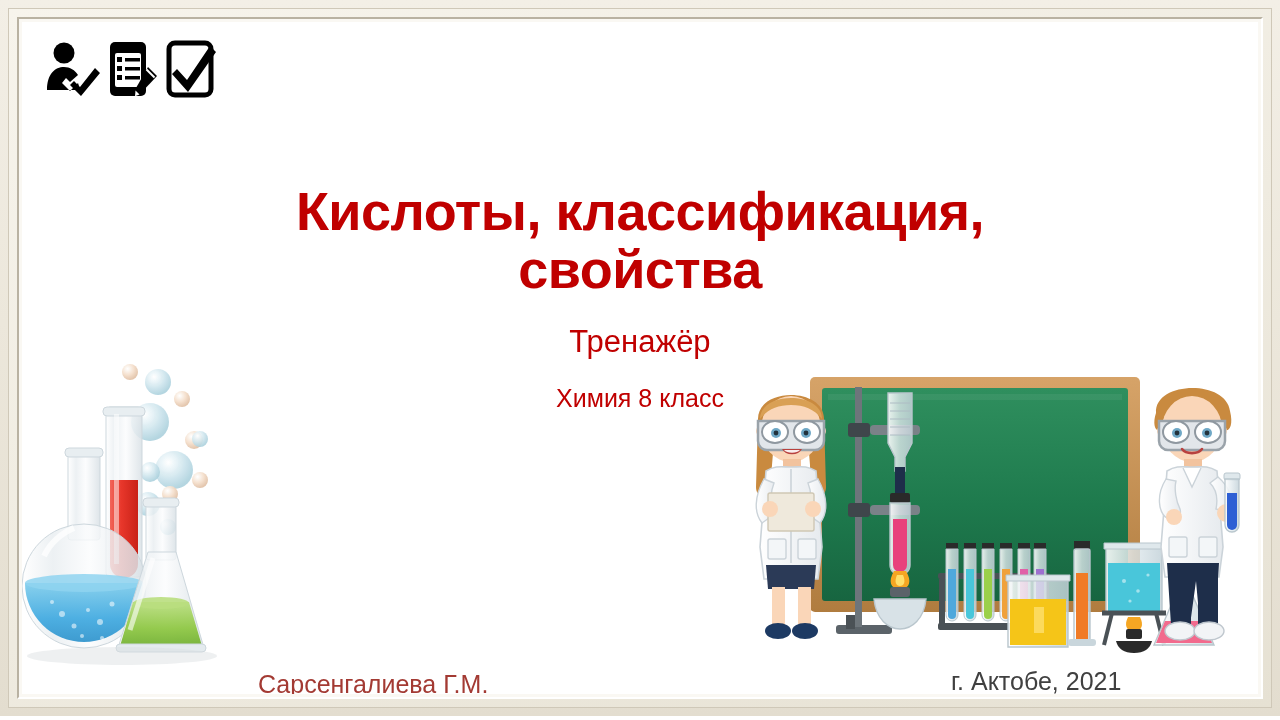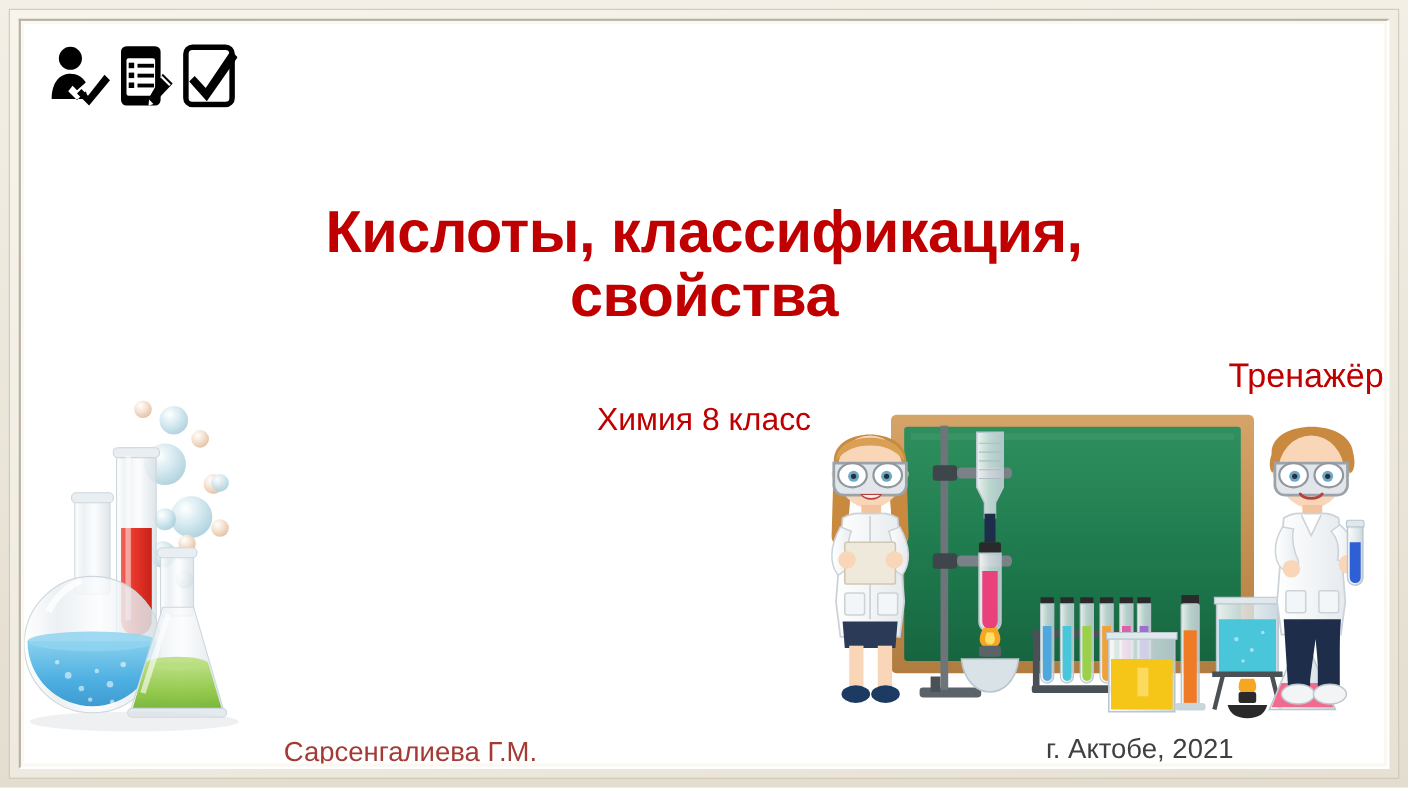--- a/index.html
+++ b/index.html
@@ -22,22 +22,22 @@
           background:#ffffff;overflow:hidden;}
 
   
   .icon-row{position:absolute;left:22px;top:18px;display:flex;gap:8px;align-items:flex-end;}
   .icon-row svg{display:block;}
 
   
   .textblock{position:absolute;left:0;right:0;top:160px;text-align:center;z-index:5;}
   .title{color:#C00000;font-weight:bold;font-size:54px;line-height:1.08;
          letter-spacing:-0.5px;margin:0 auto;max-width:940px;}
-  .subtitle{color:#C00000;font-size:31px;margin-top:26px;line-height:1.1;text-align:right;}
-  .subtitle2{color:#C00000;font-size:29px;margin-top:8px;line-height:1.1;}
+  .subtitle{color:#C00000;font-size:31px;margin-top:26px;line-height:1.1;}
+  .subtitle2{color:#C00000;font-size:25px;margin-top:26px;line-height:1.1;}
 
   
   .author{position:absolute;left:236px;top:648px;color:#A33A33;font-size:25px;z-index:6;}
   .place{position:absolute;left:905px;top:645px;color:#404040;font-size:25px;z-index:6;margin-left:24px;}
 
   
   .art-left{position:absolute;left:0px;top:330px;width:250px;height:320px;z-index:2;}
   .art-right{position:absolute;left:720px;top:345px;width:540px;height:315px;z-index:2;}
   .art-left svg,.art-right svg{display:block;}
 </style>

